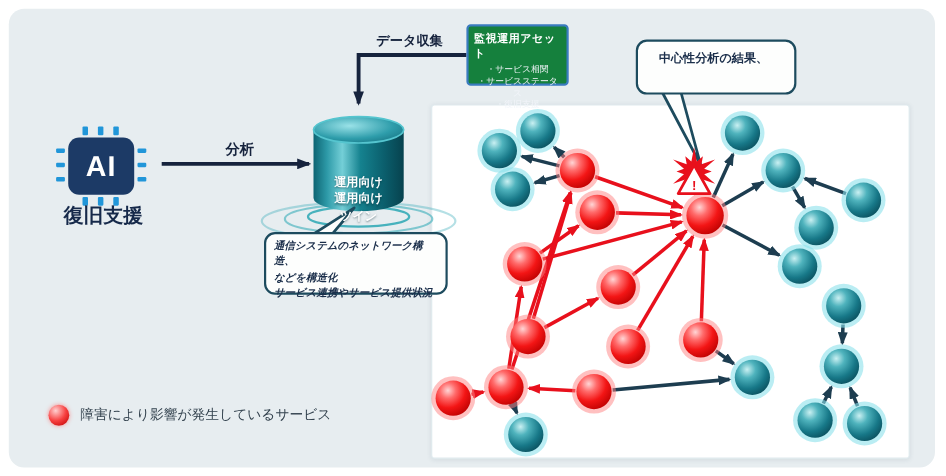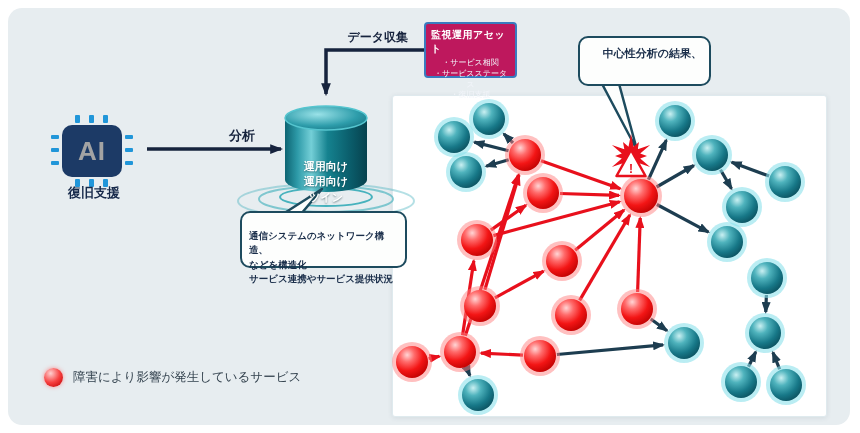--- a/index.html
+++ b/index.html
@@ -3,41 +3,41 @@
 <meta charset="utf-8">
 <style>
   html,body{margin:0;padding:0;}
   body{width:860px;height:433px;background:#ffffff;font-family:"Liberation Sans","DejaVu Sans",sans-serif;}
   .stage{position:relative;width:860px;height:433px;overflow:hidden;background:#fff;}
   .bg{position:absolute;left:8px;top:8px;width:842px;height:417px;background:#e7edf0;border-radius:14px;}
   .panel{position:absolute;left:392px;top:95px;width:433px;height:320px;background:#ffffff;border:1px solid #dfeaee;border-radius:3px;box-shadow:0 1px 5px rgba(40,70,90,.10);}
   #art{position:absolute;left:0;top:0;pointer-events:none;}
   
   .chip{position:absolute;left:62px;top:125px;width:60px;height:52px;background:#1c3a66;border-radius:10px;display:flex;align-items:center;justify-content:center;}
-  .chip .ai{color:#a3a3a3;font-size:26px;font-weight:bold;letter-spacing:1px;}
+  .chip .ai{color:#ffffff;font-size:26px;font-weight:bold;letter-spacing:1px;}
   .pin{position:absolute;background:#2196d9;border-radius:1px;}
   .pv{width:5px;height:8px;} .ph{width:8px;height:4px;}
   .t1{top:-10px;left:13px;} .t2{top:-10px;left:27px;} .t3{top:-10px;left:41px;}
   .b1{bottom:-10px;left:13px;} .b2{bottom:-10px;left:27px;} .b3{bottom:-10px;left:41px;}
   .l1{left:-11px;top:10px;} .l2{left:-11px;top:23px;} .l3{left:-11px;top:36px;}
   .r1{right:-11px;top:10px;} .r2{right:-11px;top:23px;} .r3{right:-11px;top:36px;}
-  .agent-name{position:absolute;left:44px;top:185px;width:100px;text-align:center;font-size:13px;font-weight:bold;color:#16294a;line-height:1.3;}
+  .agent-name{position:absolute;left:44px;top:185px;width:100px;text-align:center;font-size:18px;font-weight:bold;color:#16294a;line-height:1.3;}
   .flow-label{position:absolute;font-weight:bold;color:#16233d;}
-  .lbl-analysis{left:198px;top:127px;width:40px;text-align:center;font-size:13px;margin-left:24px;}
-  .lbl-collect{left:342px;top:29px;width:66px;text-align:right;font-size:12px;}
-  
-  .asset-box{position:absolute;left:424px;top:22px;width:93px;height:56px;background:#be185d;border:2px solid #3a7bbf;border-radius:4px;padding:4px 5px;box-sizing:border-box;}
+  .lbl-analysis{left:198px;top:127px;width:40px;text-align:center;font-size:13px;}
+  .lbl-collect{left:342px;top:29px;width:66px;text-align:left;font-size:12px;}
+  
+  .asset-box{position:absolute;left:424px;top:22px;width:93px;height:56px;background:#15803d;border:2px solid #3a7bbf;border-radius:4px;padding:4px 5px;box-sizing:border-box;}
   .asset-box .t{color:#fff;font-size:10px;font-weight:bold;margin-bottom:2px;letter-spacing:.5px;}
   .asset-box .i{color:#f2f5fa;font-size:8px;line-height:1.35;text-align:center;}
   
   .cyl-text{position:absolute;left:288px;top:123px;width:76px;text-align:center;color:#fff;font-size:11px;font-weight:bold;line-height:1.4;text-shadow:0 1px 2px rgba(0,40,50,.55);margin-top:36px;}
   
   .callout{position:absolute;background:#fdfefd;border:2.5px solid #1d4b5e;border-radius:10px;box-sizing:border-box;color:#1a2e4a;font-weight:bold;}
-  .co-structure{left:240px;top:211px;width:167px;height:57px;padding:16px 7px;font-size:9.5px;line-height:1.5;}
-  .co-centrality{left:578px;top:36px;width:133px;height:50px;padding:8px 7px;font-size:11px;line-height:1.45;text-align:right;}
+  .co-structure{left:240px;top:211px;width:167px;height:57px;padding:4px 7px;font-size:9.5px;line-height:1.5;font-style:italic;}
+  .co-centrality{left:578px;top:36px;width:146px;height:50px;padding:8px 19px;font-size:11px;line-height:1.45;text-align:left;}
   
   .legend{position:absolute;left:44px;top:362px;}
   .legend-row{display:flex;align-items:center;height:30px;}
   .sphere{width:19px;height:19px;border-radius:50%;margin-right:10px;flex:0 0 auto;}
   .sphere.red{background:radial-gradient(circle at 35% 28%,#ffd0d0,#f74040 50%,#c00000 95%);box-shadow:0 0 4px rgba(255,120,120,.8);}
   .sphere.teal{background:radial-gradient(circle at 35% 28%,#c2eaee,#2b8a96 55%,#0c5868 95%);box-shadow:0 0 4px rgba(140,220,230,.8);}
   .legend-label{font-size:12.5px;color:#33424e;}
 </style>
 </head>
 <body>

